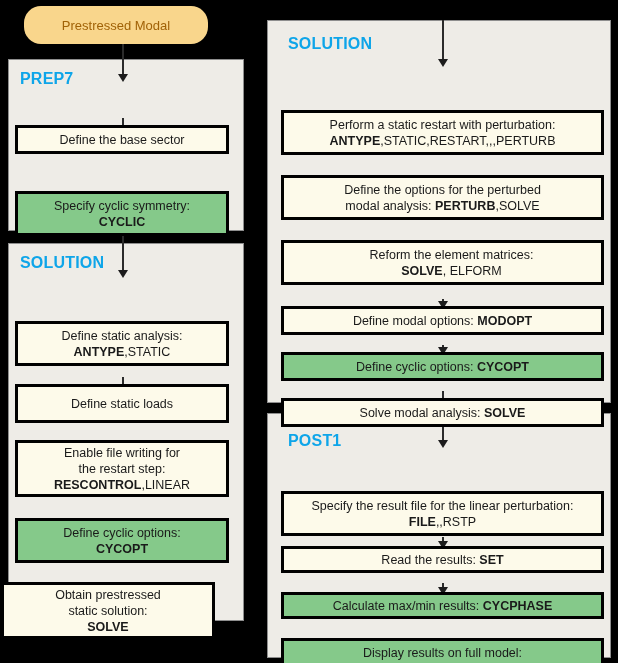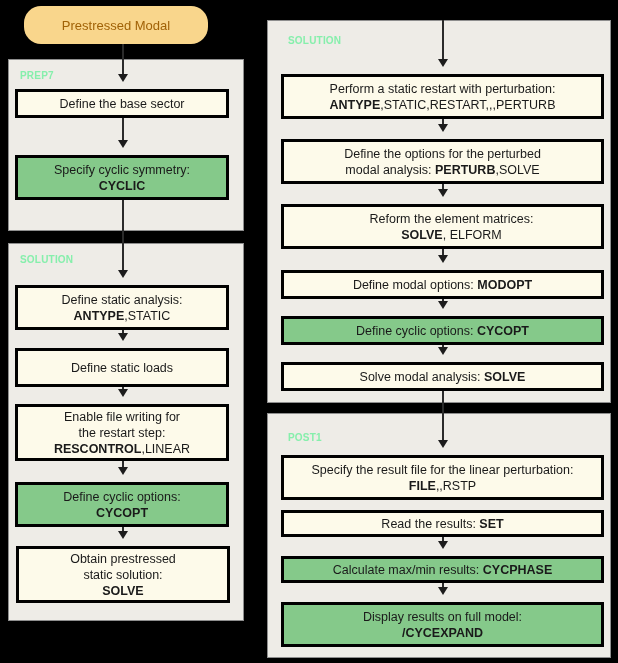--- a/index.html
+++ b/index.html
@@ -18,24 +18,24 @@
 
   
   .panel {
     position: absolute;
     background: #eeece7;
     border: 1px solid #8e8e8e;
     box-sizing: border-box;
   }
   .panel-title {
     position: absolute;
-    font-size: 10px;
+    font-size: 16px;
     font-weight: bold;
     letter-spacing: 0.2px;
-    color: #86efac;
+    color: #0ea5e9;
   }
 
   
   .start-node {
     position: absolute;
     background: #f9d68c;
     border-radius: 17px;
     display: flex;
     align-items: center;
     justify-content: center;
@@ -50,20 +50,21 @@
     box-sizing: border-box;
     border: 3px solid #000000;
     background: #fdfaea;
     display: flex;
     align-items: center;
     justify-content: center;
     text-align: center;
     font-size: 12.5px;
     line-height: 16px;
     padding: 0 6px;
+    margin-top: 36px;
   }
   .box.green { background: #85c98a; }
   .box b { font-weight: bold; }
 
   
   .conn {
     position: absolute;
     width: 1.6px;
     background: #2b2b2b;
   }
@@ -151,21 +152,21 @@
         <div><span>the restart step:</span></div>
         <div><b>RESCONTROL</b><span>,LINEAR</span></div>
       </div>
     </div>
     <div class="box green" style="left: 15px; top: 482px; width: 214px; height: 45px;">
       <div>
         <div><span>Define cyclic options:</span></div>
         <div><b>CYCOPT</b></div>
       </div>
     </div>
-    <div class="box" style="left: 16px; top: 546px; width: 214px; height: 57px;">
+    <div class="box" style="left: 1px; top: 546px; width: 214px; height: 57px;">
       <div>
         <div><span>Obtain prestressed</span></div>
         <div><span>static solution:</span></div>
         <div><b>SOLVE</b></div>
       </div>
     </div>
     <div class="box" style="left: 281px; top: 74px; width: 323px; height: 45px;">
       <div>
         <div><span>Perform a static restart with perturbation:</span></div>
         <div><b>ANTYPE</b><span>,STATIC,RESTART,,,PERTURB</span></div>

